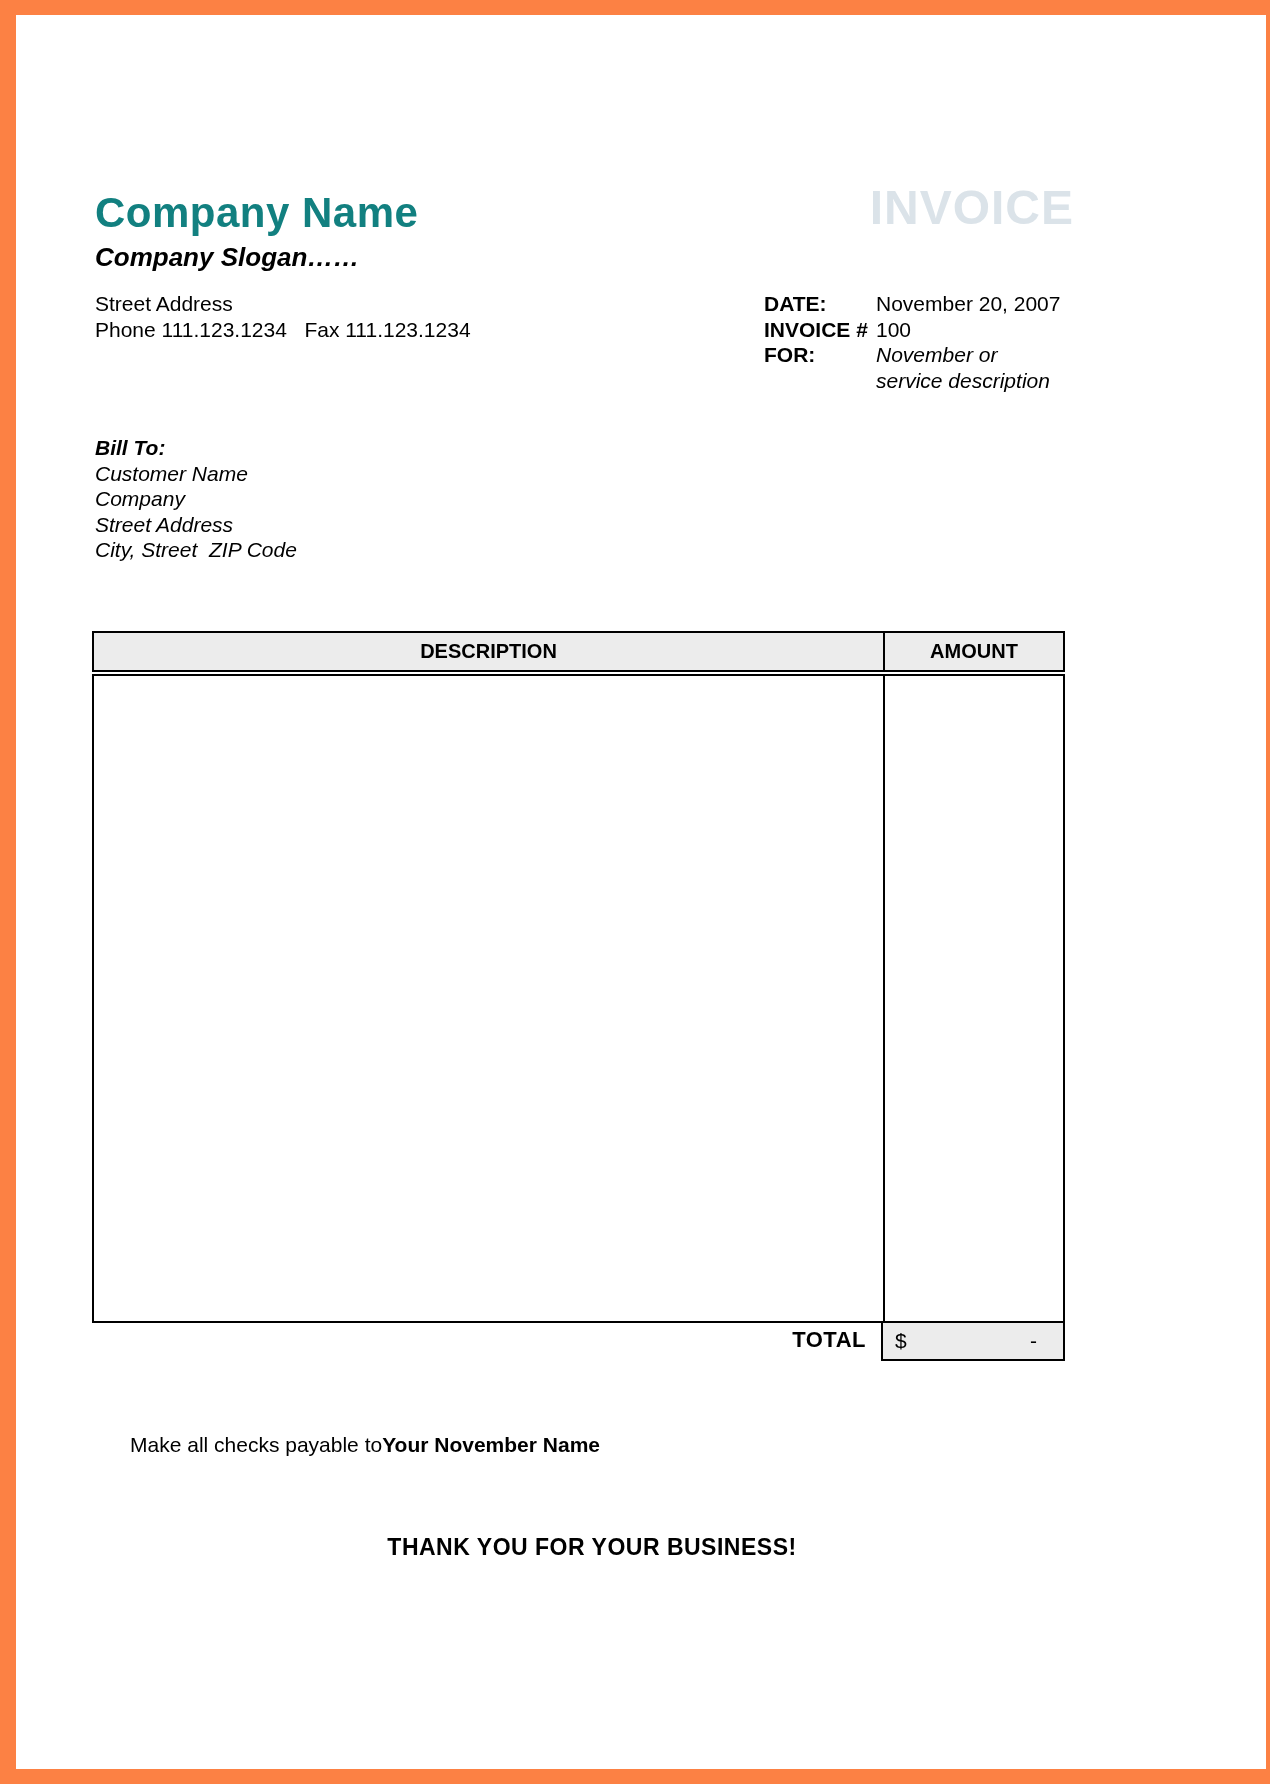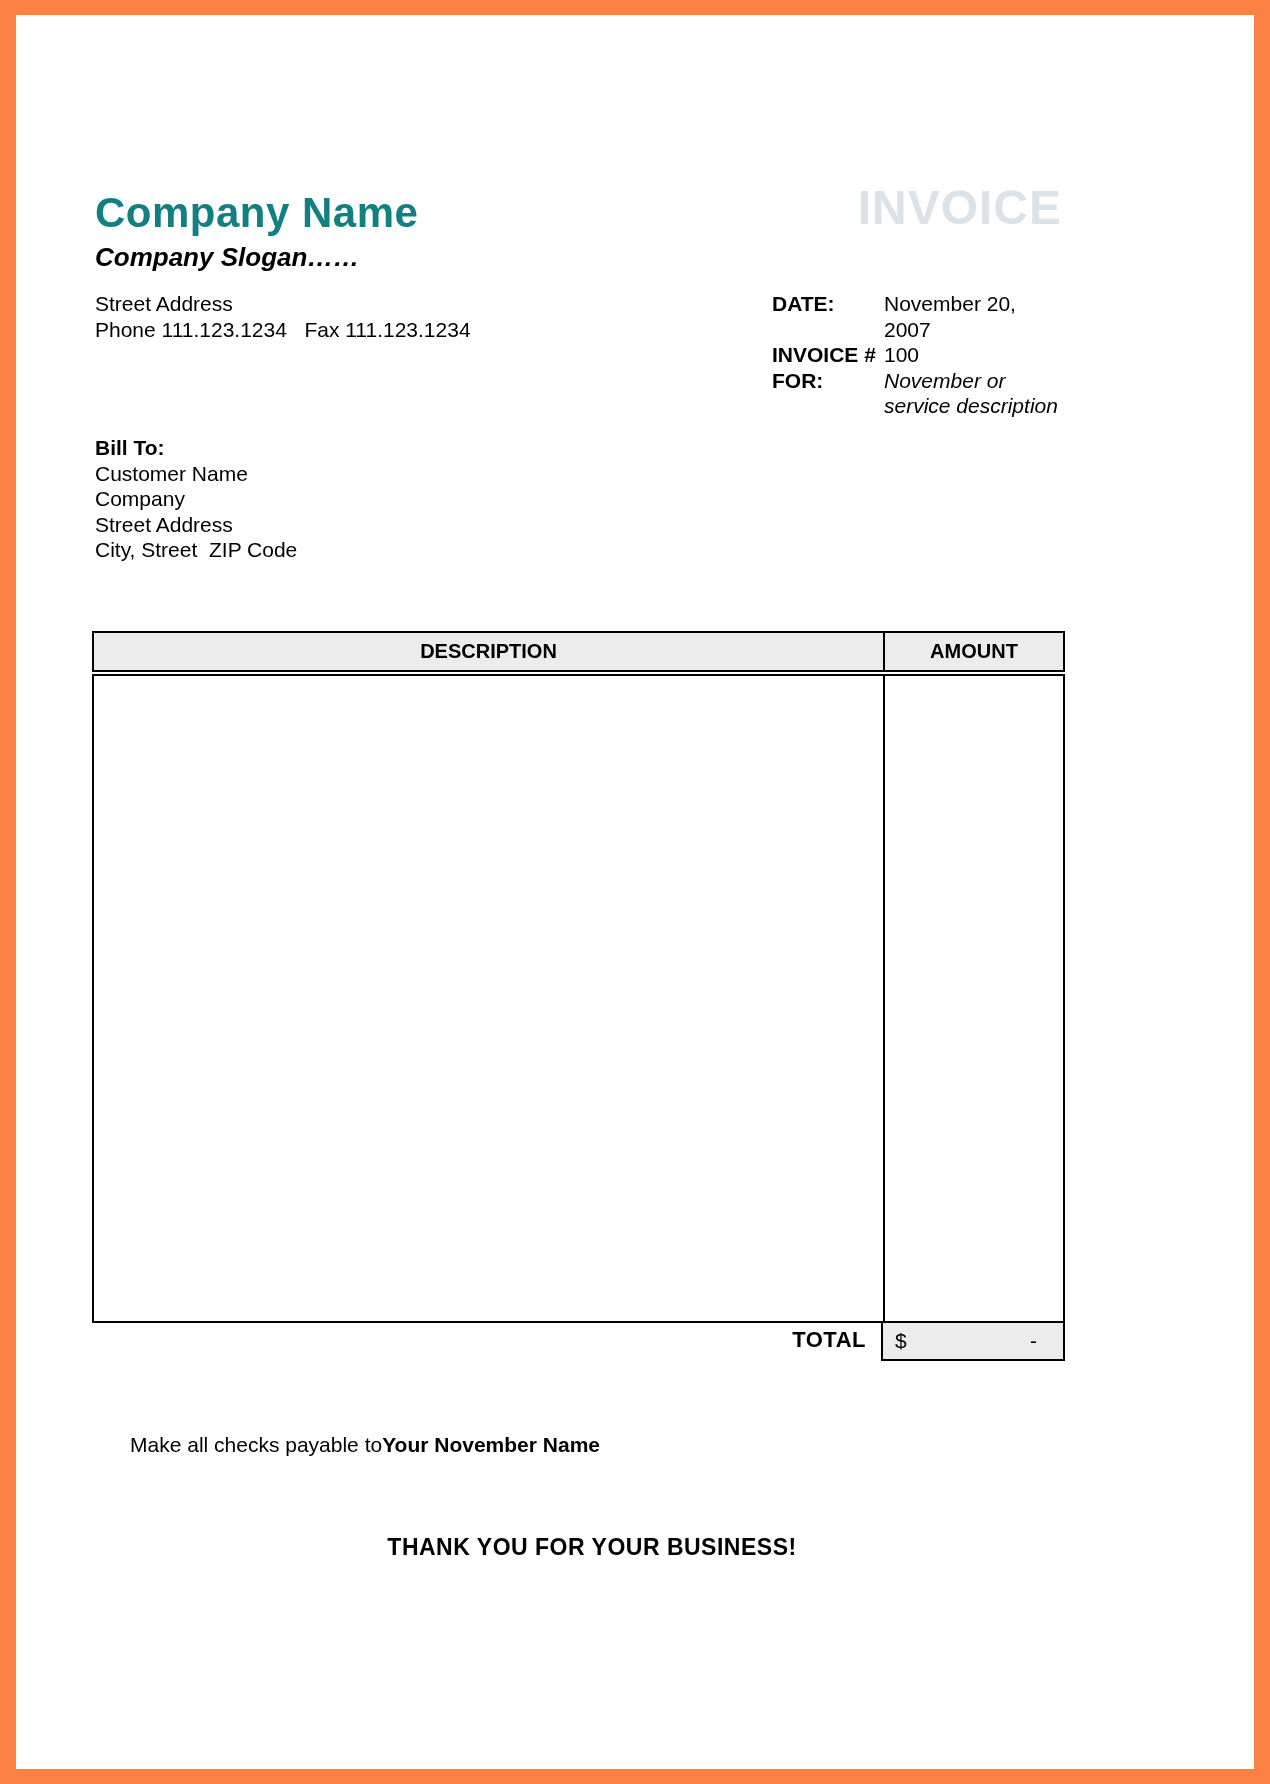--- a/index.html
+++ b/index.html
@@ -10,20 +10,21 @@
     background: var(--border-orange, #fc8144);
     font-family: "Liberation Sans", sans-serif;
     color: #000;
     overflow: hidden;
   }
   .page {
     position: absolute;
     left: 16px; top: 15px;
     width: 1238px; height: 1754px;
     background: #ffffff;
+    padding-left: 12px;
   }
   .abs { position: absolute; }
 
   .company-name {
     left: 79px; top: 174px;
     font-size: 42px; font-weight: bold;
     color: var(--accent-teal, #128080);
     letter-spacing: 0.5px;
     white-space: nowrap;
   }
@@ -43,31 +44,31 @@
     font-size: 48px; font-weight: bold;
     letter-spacing: 1px;
     color: var(--invoice-watermark, #dbe3e9);
     white-space: nowrap;
   }
 
   .meta {
     left: 748px; top: 276px; width: 298px;
     font-size: 21px; line-height: 25.5px;
   }
-  .meta-row { display: flex; margin-left: 8px; }
+  .meta-row { display: flex; }
   .meta-label { flex: none; width: 112px; font-weight: bold; white-space: nowrap; }
   .meta-value { flex: 1; text-align: left; }
   .meta-value.italic { font-style: italic; }
 
   .bill-to {
     left: 79px; top: 420px;
     font-size: 21px; line-height: 25.5px;
   }
   .bill-to .bill-to-heading { font-weight: bold; }
-  .bill-to div { white-space: pre-wrap; }
+  .bill-to div { white-space: pre-wrap; font-style: italic; }
 
   .items-table { left: 76px; top: 616px; width: 973px; }
   .table-header {
     display: flex;
     border: 2px solid #000;
     background: var(--table-header-bg, #ececec);
     height: 37px;
     font-size: 20px; font-weight: bold;
   }
   .th-desc {

